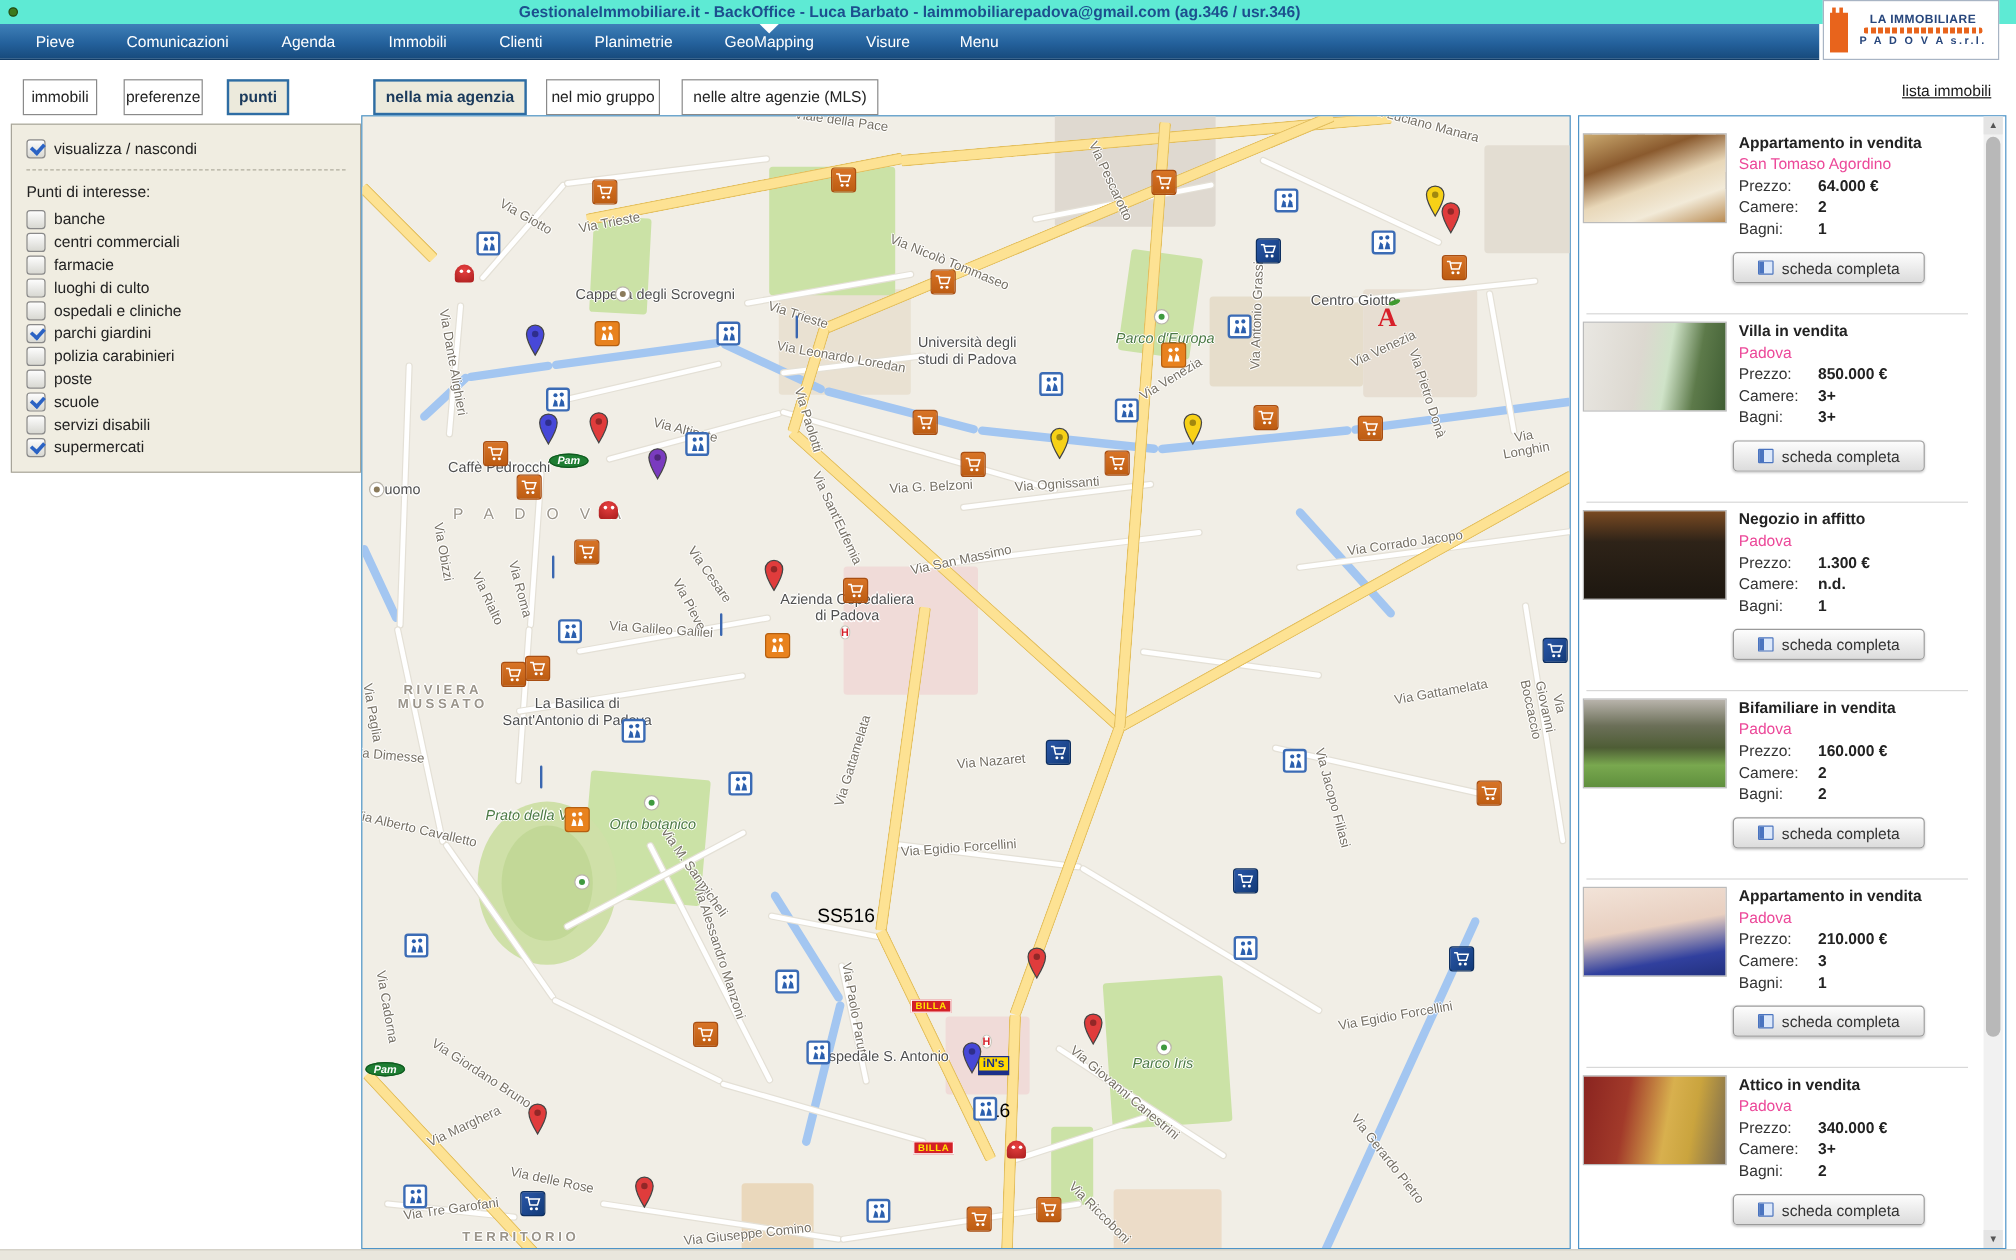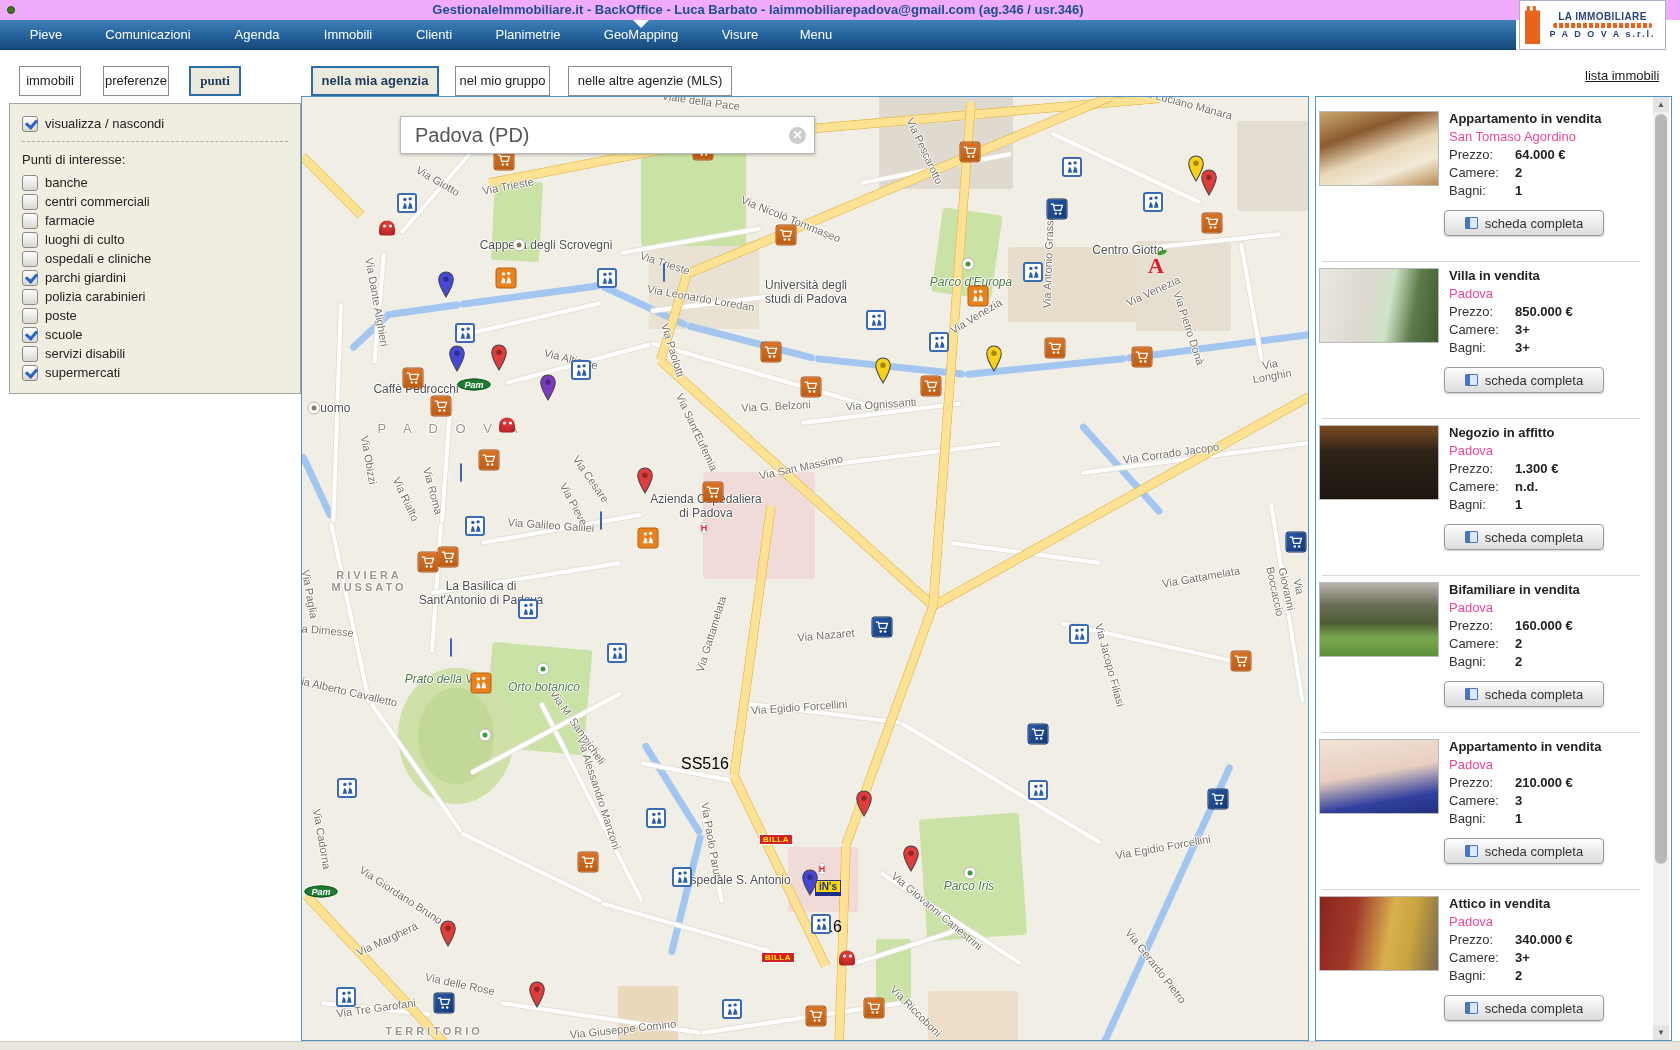--- a/index.html
+++ b/index.html
@@ -1,19 +1,19 @@
 <!DOCTYPE html>
 <html><head>
 <meta charset="utf-8">
 <style>
   *{margin:0;padding:0;box-sizing:border-box}
   html,body{width:1680px;height:1050px;overflow:hidden;background:#fff;
     font-family:"Liberation Sans",sans-serif;position:relative}
   
-  #titlebar{position:absolute;left:0;top:0;width:1680px;height:20px;background:#f0abfc}
+  #titlebar{position:absolute;left:0;top:0;width:1680px;height:20px;background:#5eead4}
   #statusdot{position:absolute;left:7px;top:6px;width:8px;height:8px;border-radius:50%;
     background:#3c7a1e;border:1px solid #234a10}
   #titletext{position:absolute;left:0;top:2px;width:1516px;text-align:center;
     font-size:13px;font-weight:bold;color:#1c4f8e}
   #navbar{position:absolute;left:0;top:20px;width:1516px;height:30px;
     background:linear-gradient(#3f80b8,#24619c 55%,#174a7c);border-bottom:1px solid #123c66}
   .nav-item{position:absolute;top:7px;transform:translateX(-50%);color:#fff;font-size:13px;
     white-space:nowrap;cursor:pointer}
   #nav-notch{position:absolute;top:20px;width:0;height:0;transform:translateX(-50%);
     border-left:8px solid transparent;border-right:8px solid transparent;border-top:8px solid #fff}
@@ -159,21 +159,21 @@
   <div id="logo-text">
     <div id="logo-line1">LA IMMOBILIARE</div>
     <div id="logo-arches"></div>
     <div id="logo-line2">P A D O V A  s.r.l.</div>
   </div>
 </div>
 
 <div id="tab-row">
     <div class="tab" style="left: 19px; width: 62px;">immobili</div>
     <div class="tab" style="left: 103px; width: 66px;">preferenze</div>
-    <div class="tab active" style="left: 189px; width: 52px; font-family: Liberation Serif, serif;">punti</div>
+    <div class="tab active" style="left: 189px; width: 52px;">punti</div>
     <div class="tab active" style="left: 311px; width: 128px;">nella mia agenzia</div>
     <div class="tab" style="left: 455px; width: 95px;">nel mio gruppo</div>
     <div class="tab" style="left: 568px; width: 164px;">nelle altre agenzie (MLS)</div>
   </div>
 <div id="lista-link">lista immobili</div>
 
 <div id="poi-panel">
   <div class="cb-row">
     <span class="cb checked"></span>
     <span>visualizza / nascondi</span>
@@ -978,24 +978,20 @@
     <div class="mk" style="left: 402px; top: 429px;"><span class="hosp">H</span></div>
     <div class="mk" style="left: 520px; top: 770px;"><span class="hosp">H</span></div>
     <div class="mk" style="left: 362px; top: 176px;"><span class="metro"></span></div>
     <div class="mk" style="left: 159px; top: 376px;"><span class="metro"></span></div>
     <div class="mk" style="left: 149px; top: 551px;"><span class="metro"></span></div>
     <div class="mk" style="left: 299px; top: 424px;"><span class="metro"></span></div>
     <div class="mk" style="left: 207px; top: 427px;"><span class="fruit"></span></div>
     <div class="mk" style="left: 331px; top: 509px;"><span class="fruit"></span></div>
     <div class="mk" style="left: 440px; top: 834px;"><span class="fruit"></span></div>
     <div class="mk" style="left: 17px; top: 341px;"><span class="fruit"></span></div>
-    <div id="map-search">
-    <input value="Padova (PD)" style="">
-    <div id="search-clear">✕</div>
-  </div>
   </div>
 
 <div id="sidebar">
   <div id="listing-area">
       <div class="card" style="top: 8px;">
         <div class="photo ph1"></div>
         <div class="c-title">Appartamento in vendita</div>
         <div class="c-loc">San Tomaso Agordino</div>
         <div class="c-row-l" style="top: 42px;">Prezzo:</div>
         <div class="c-row-v" style="top: 42px;">64.000 €</div>

